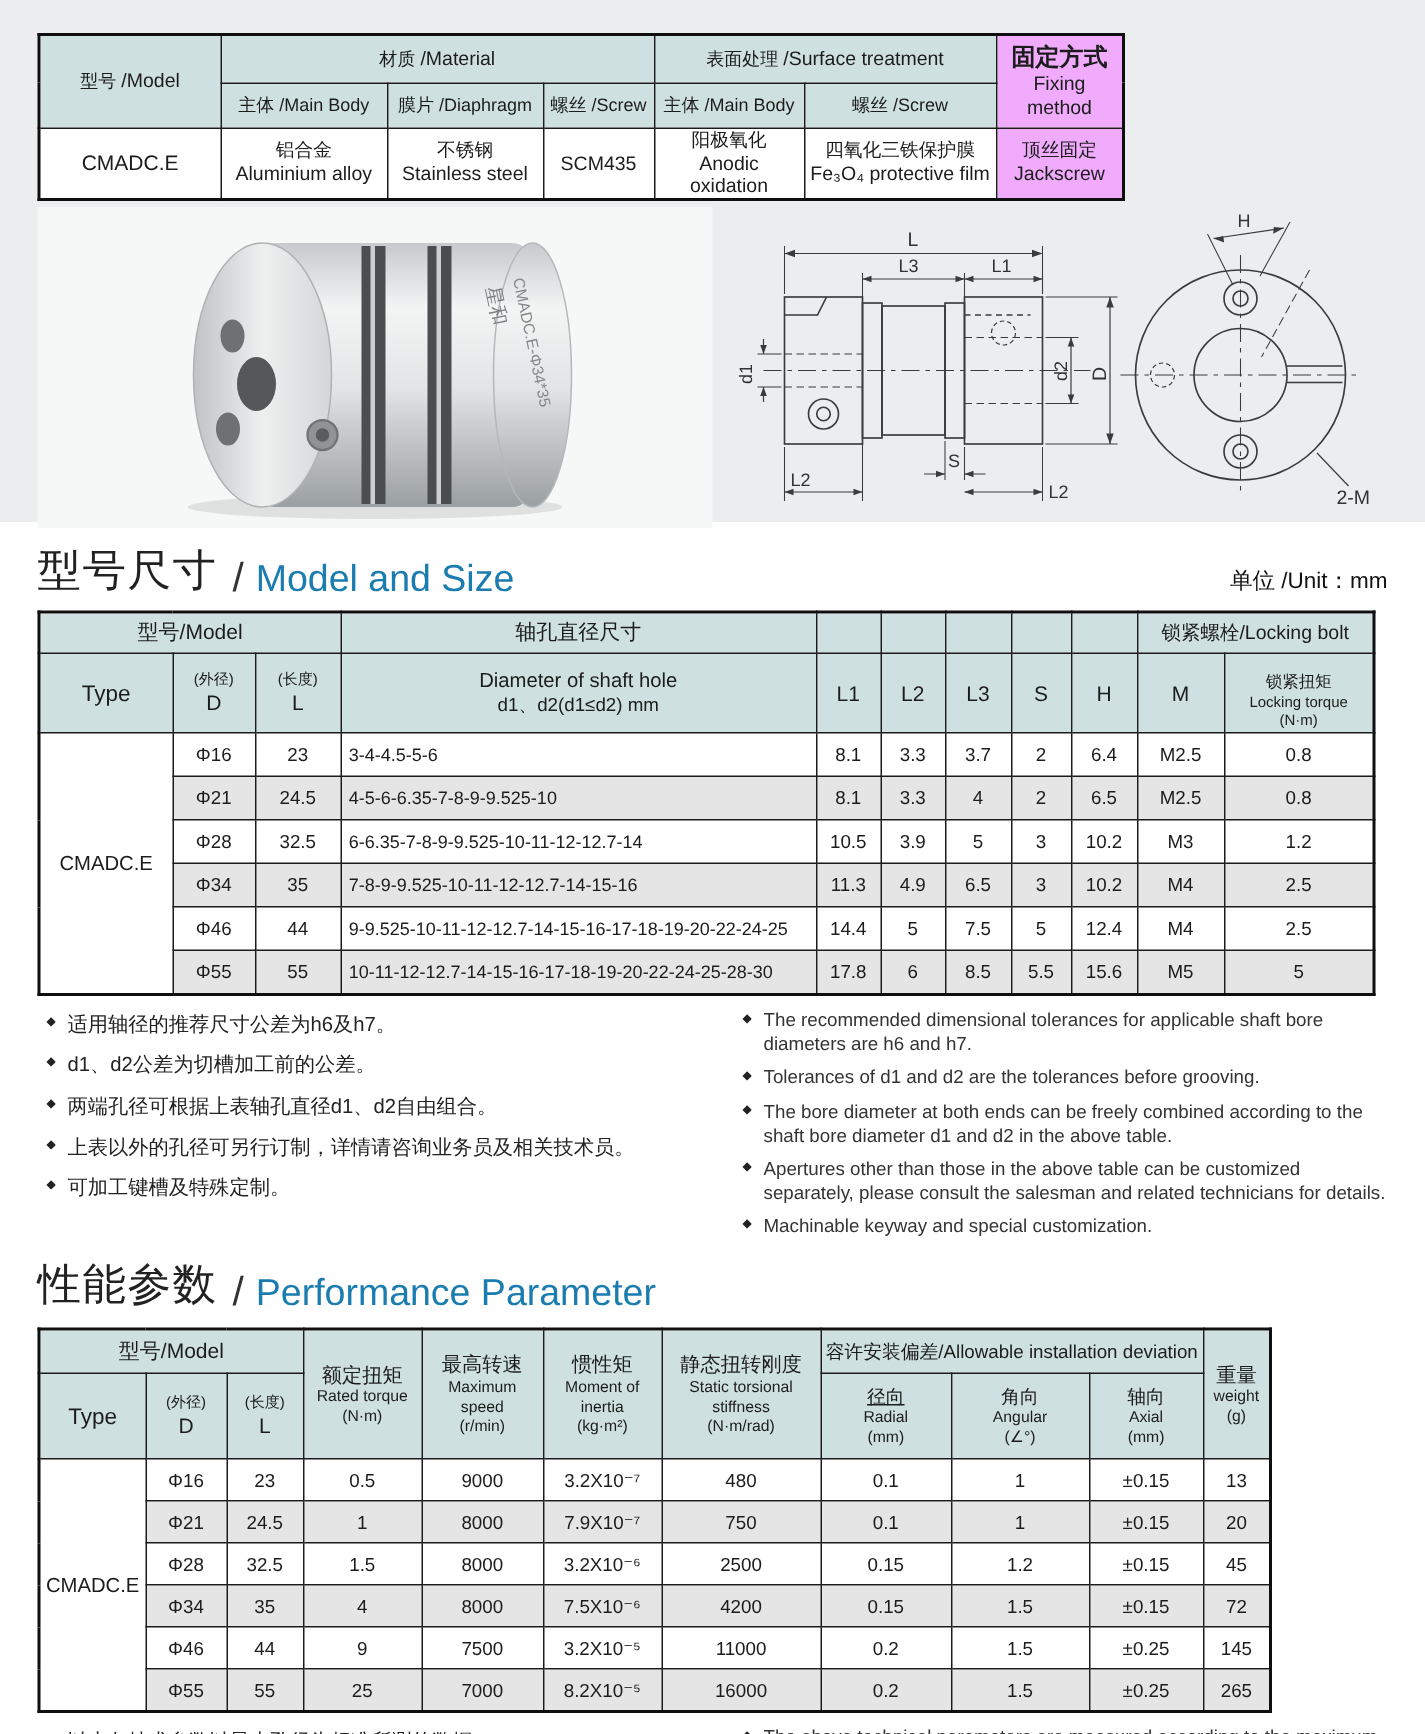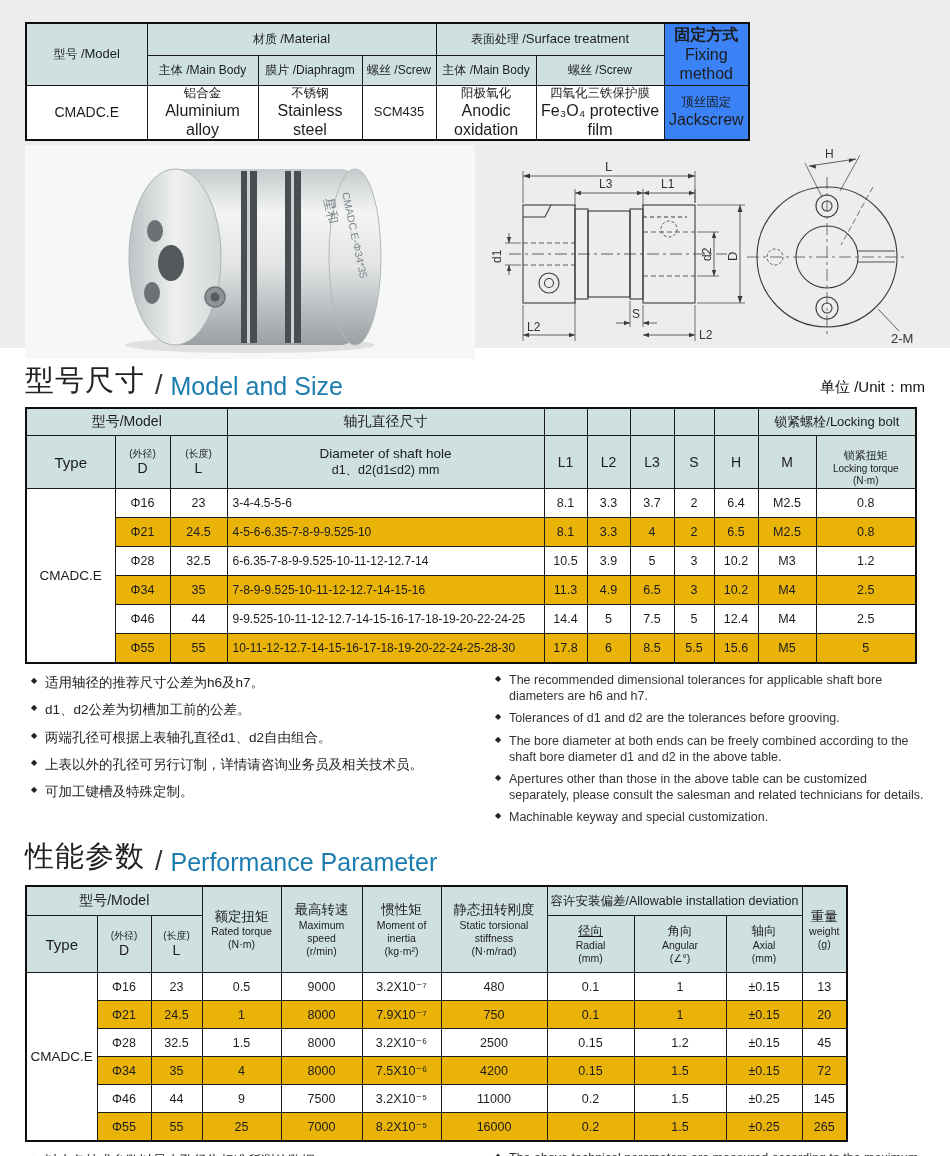--- a/index.html
+++ b/index.html
@@ -11,38 +11,38 @@
   .media-row{display:flex;margin-top:4px;}
   .photo-wrap{width:450px;height:214px;background:#f6f7f7;}
   .draw-wrap{width:450px;height:214px;}
 
   
   table{border-collapse:collapse;table-layout:fixed;}
   td{border:1px solid #1b1b1b;text-align:center;vertical-align:middle;padding:0 2px;overflow:hidden;}
   .spec-table{width:723px;border:2px solid #0f0f0f;background:#fff;}
   .spec-table td{font-size:12px;line-height:1.2;}
   .hd{background:#cfe0e1;}
-  .yellow{background:#3b82f6;}
+  .yellow{background:#f0abfc;}
   .spec-big{font-size:19px;}
   .spec-big .lat{font-size:13px;}
   .spec-sub{font-size:12px;}
   .cn{display:block;font-size:12.5px;}
-  .en{display:block;font-size:16px;}
+  .en{display:block;font-size:13px;}
 
   .size-table{width:890px;border:2px solid #0f0f0f;background:#fff;margin-top:6px;}
   .size-table td{font-size:12.5px;}
   .perf-table{width:821px;border:2px solid #0f0f0f;background:#fff;margin-top:8px;}
   .perf-table td{font-size:12.5px;}
   .hr1 td{height:26px;}
   .hr2 td{height:52px;}
   .size-table tr.data td{height:28px;}
   .perf-table tr.hr1 td{height:28px;}
   .perf-table tr.hr2 td{height:56px;}
   .perf-table tr.data td{height:27px;}
-  tr.cream td{background:#eab308;}
+  tr.cream td{background:#e5e5e5;}
   td.holes{text-align:left;padding-left:5px;font-size:12px;}
   .small{font-size:10px;display:block;line-height:1.25;}
   .mid{font-size:13.5px;display:block;line-height:1.3;}
   .hcn{font-size:13.5px;display:block;line-height:1.3;}
   .hen{font-size:10.5px;display:block;line-height:1.25;}
 
   
   .content{padding:0 25px;}
   .sec-head{display:flex;align-items:flex-end;margin-top:13px;margin-bottom:2px;}
   .t-cn{font-size:29px;color:#222;letter-spacing:1px;}

